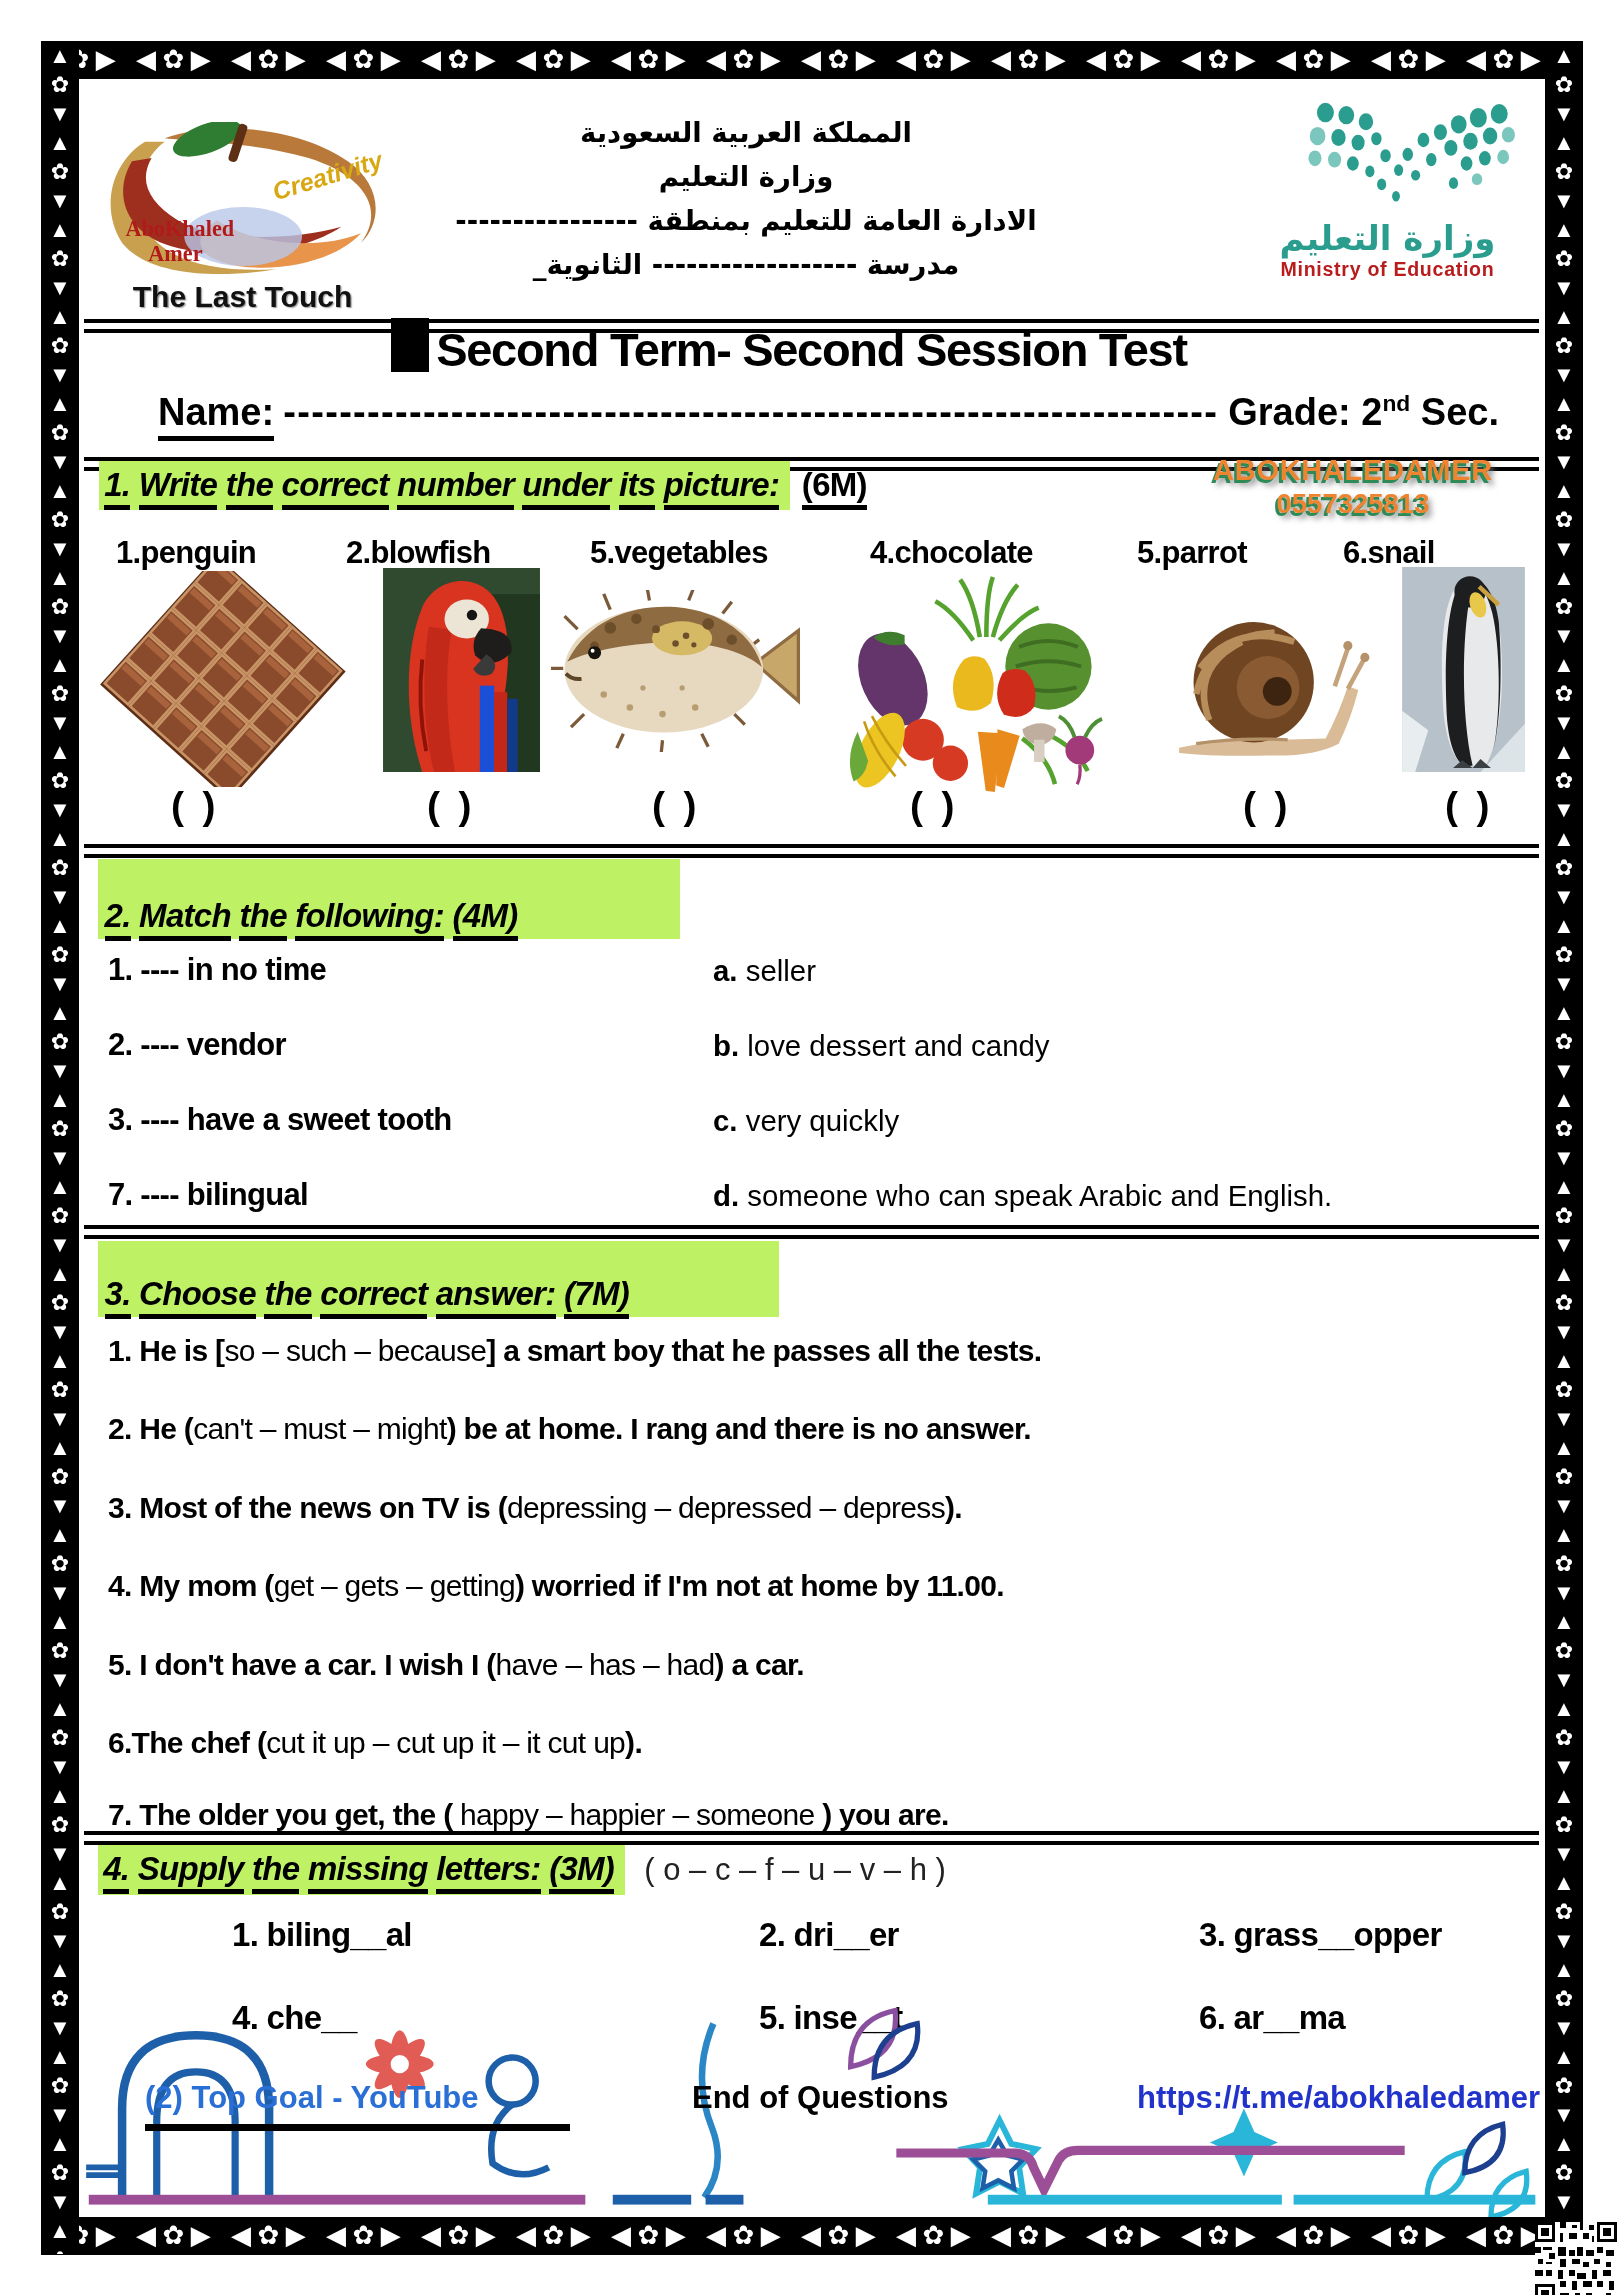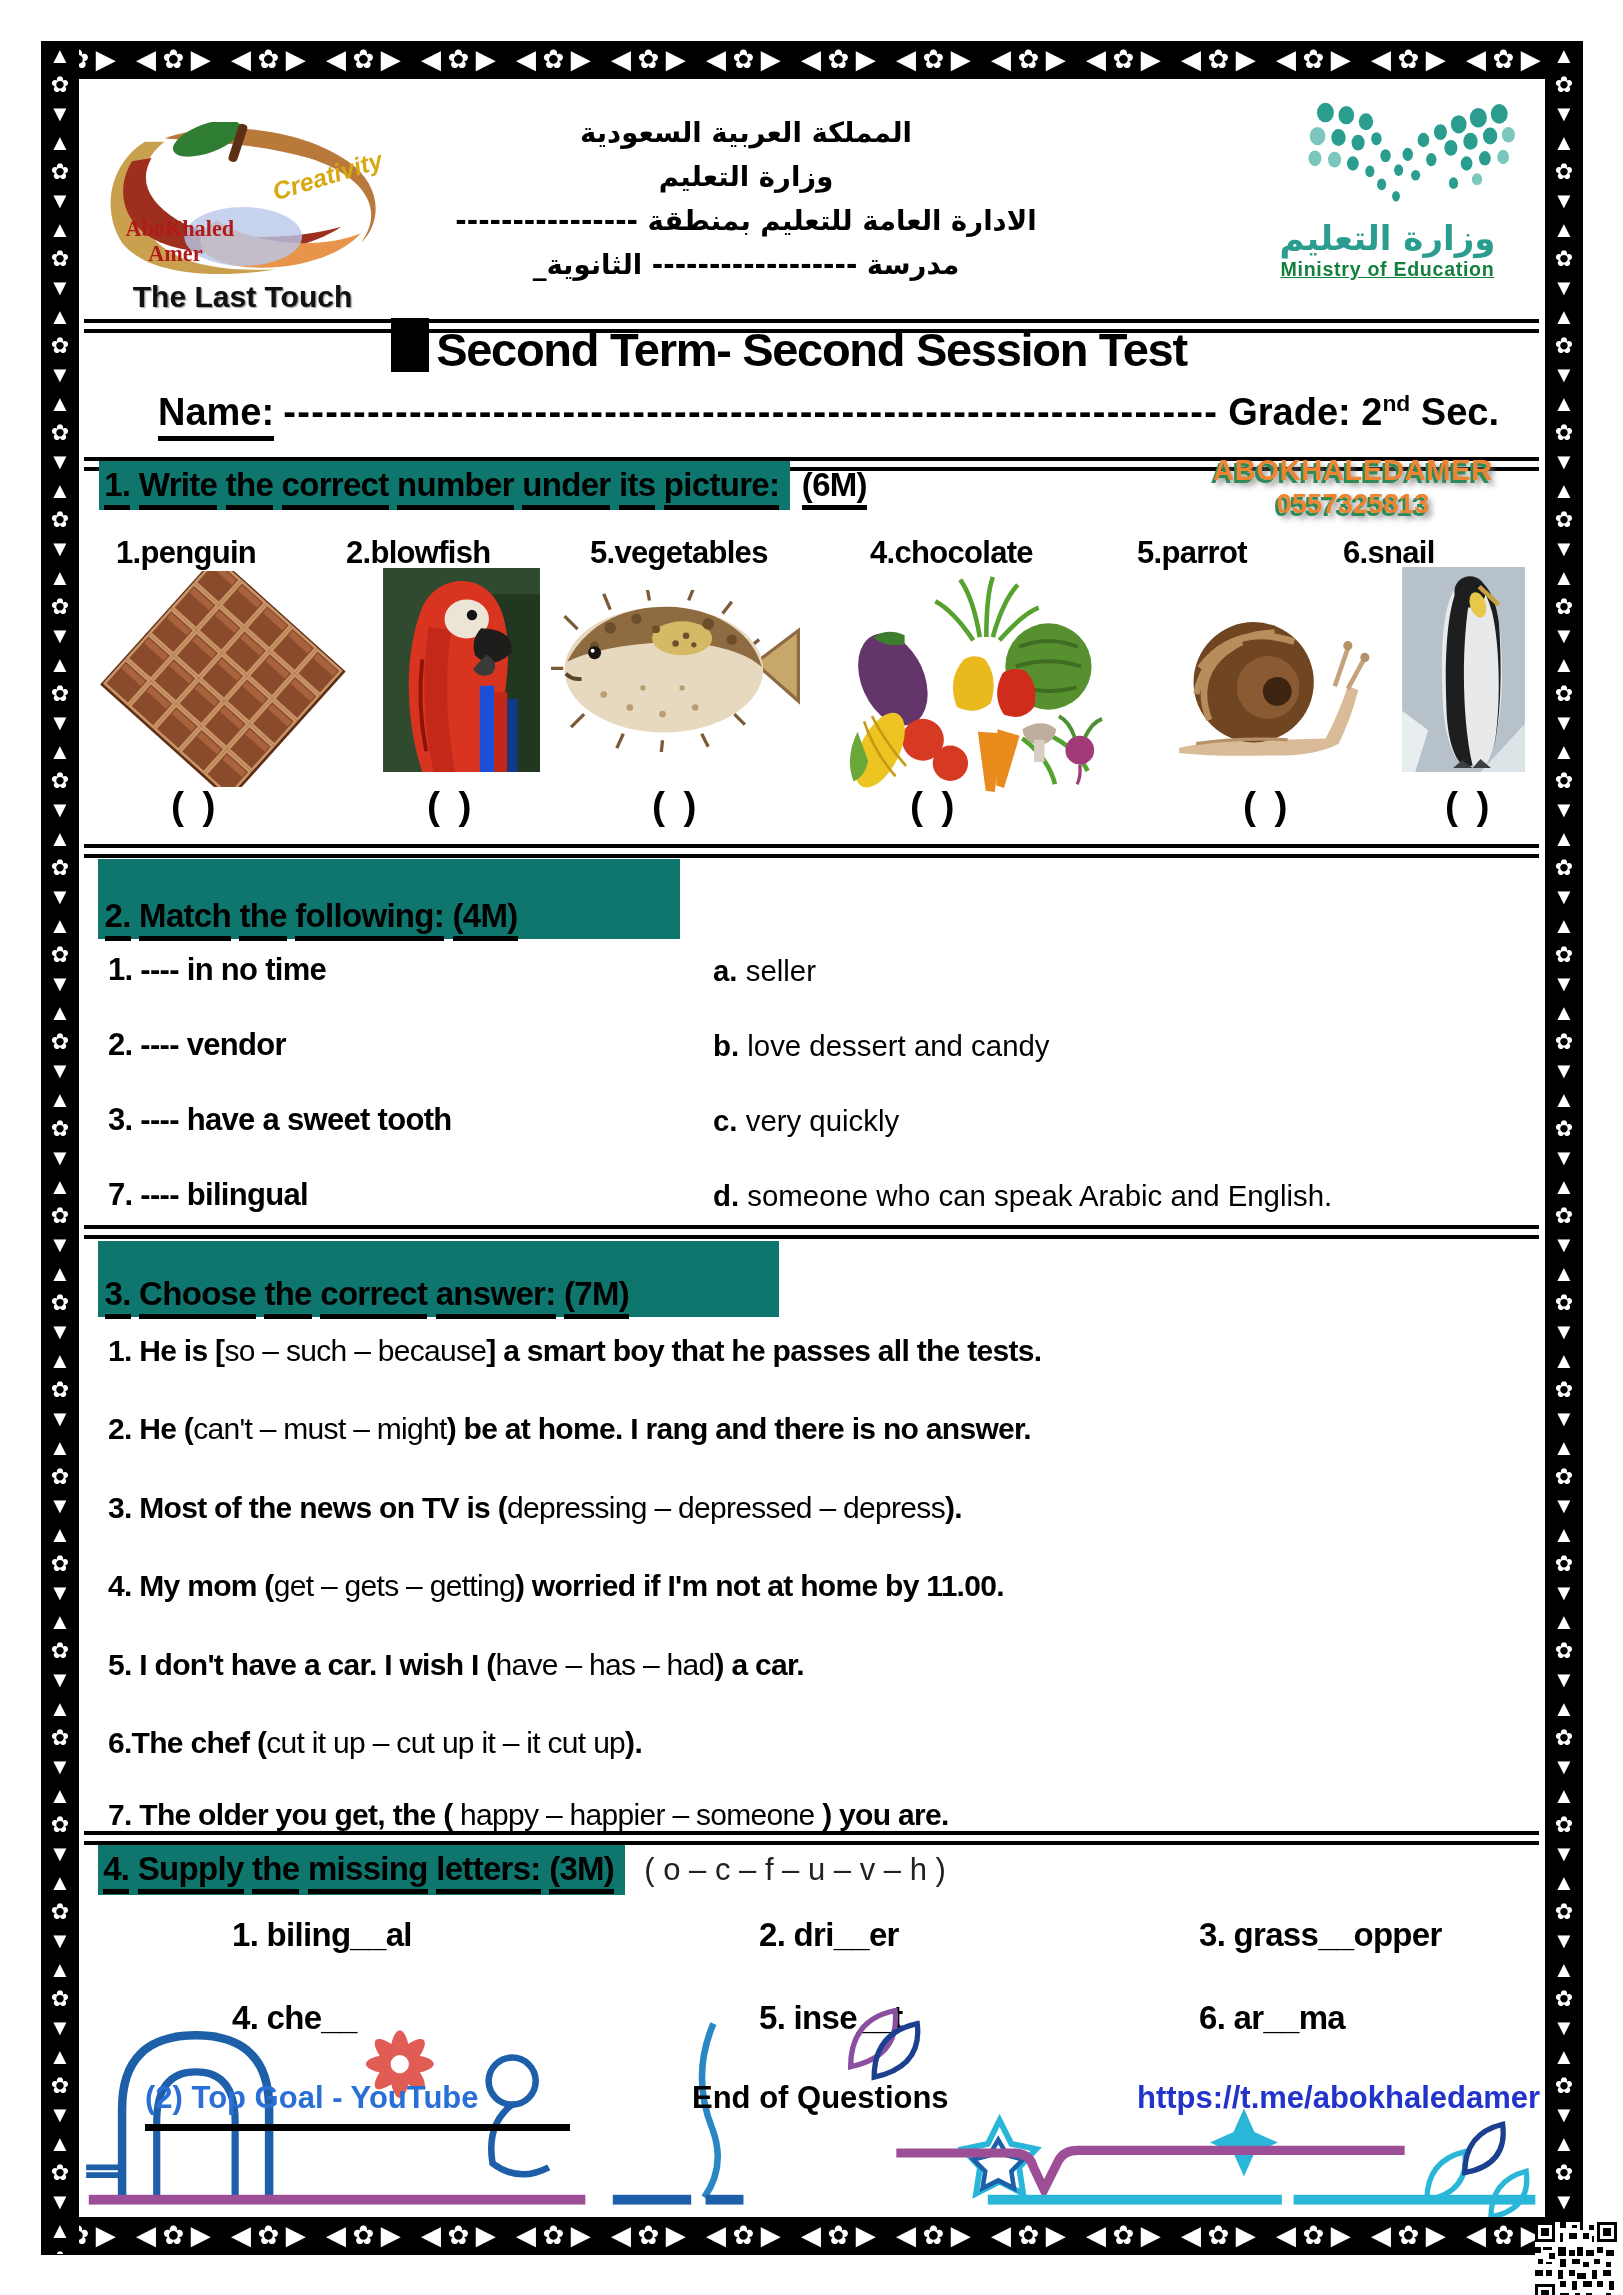--- a/index.html
+++ b/index.html
@@ -10,31 +10,31 @@
   .bh{left:41px;right:41px;height:38px;font-size:26px;line-height:37px;
       letter-spacing:6.5px;white-space:nowrap;text-align:center;}
   .bh.top{top:41px;} .bh.bottom{top:2217px;}
   .bv{top:41px;bottom:41px;width:38px;font-size:22px;line-height:29px;
       white-space:pre;text-align:center;}
   .bv.left{left:41px;} .bv.right{left:1545px;}
   
   .abs{position:absolute;z-index:2;}
   .rule{position:absolute;left:84px;right:84px;height:5.9px;
         border-top:4.6px solid #000;border-bottom:4.6px solid #000;z-index:2;}
-  .hl{background:#0f766e;}
+  .hl{background:#bef264;font-style:italic;}
   .uw{border-bottom:5.2px solid #000;padding-bottom:2px;}
   .b{font-weight:bold;}
   
   .arabic{direction:rtl;font-family:"DejaVu Sans",sans-serif;font-weight:bold;
           font-size:27.5px;line-height:44px;text-align:center;color:#000;}
   .logo-caption{font-size:30px;font-weight:bold;text-align:center;color:#111;
                 text-shadow:1.3px 1.3px 1.3px #999;}
   .ministry-ar{font-family:"DejaVu Sans",sans-serif;color:#2a9d8f;font-weight:bold;
                font-size:34px;text-align:center;direction:rtl;}
-  .ministry-en{color:#15803d;font-size:19.6px;text-align:center;font-weight:bold;letter-spacing:0.7px;text-decoration:underline;}
+  .ministry-en{color:#b91c1c;font-size:19.6px;text-align:center;font-weight:bold;letter-spacing:0.7px;}
   
   .title{left:0;right:0;top:322px;text-align:center;font-size:47px;font-weight:bold;
          letter-spacing:-1.3px;color:#000;}
   .title-reflect-wrap{left:0;right:0;top:371px;height:34px;overflow:hidden;}
   .blob{left:391px;top:318px;width:38px;height:54px;background:#000;}
   .name-row{left:158px;right:124px;top:390px;display:flex;align-items:baseline;
             font-size:38px;font-weight:bold;white-space:nowrap;}
   .name-label{border-bottom:5.9px solid #000;padding-bottom:2.6px;}
   .name-dashes{flex:1;overflow:hidden;margin:0 9.2px;letter-spacing:1.3px;}
   .grade sup{font-size:60%;}

